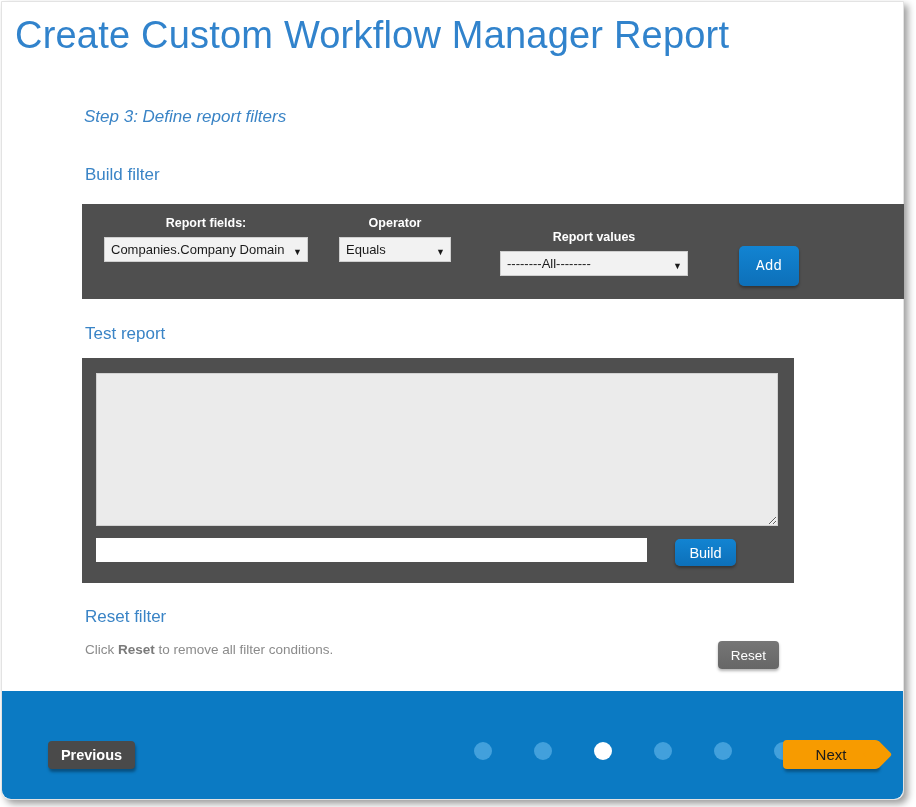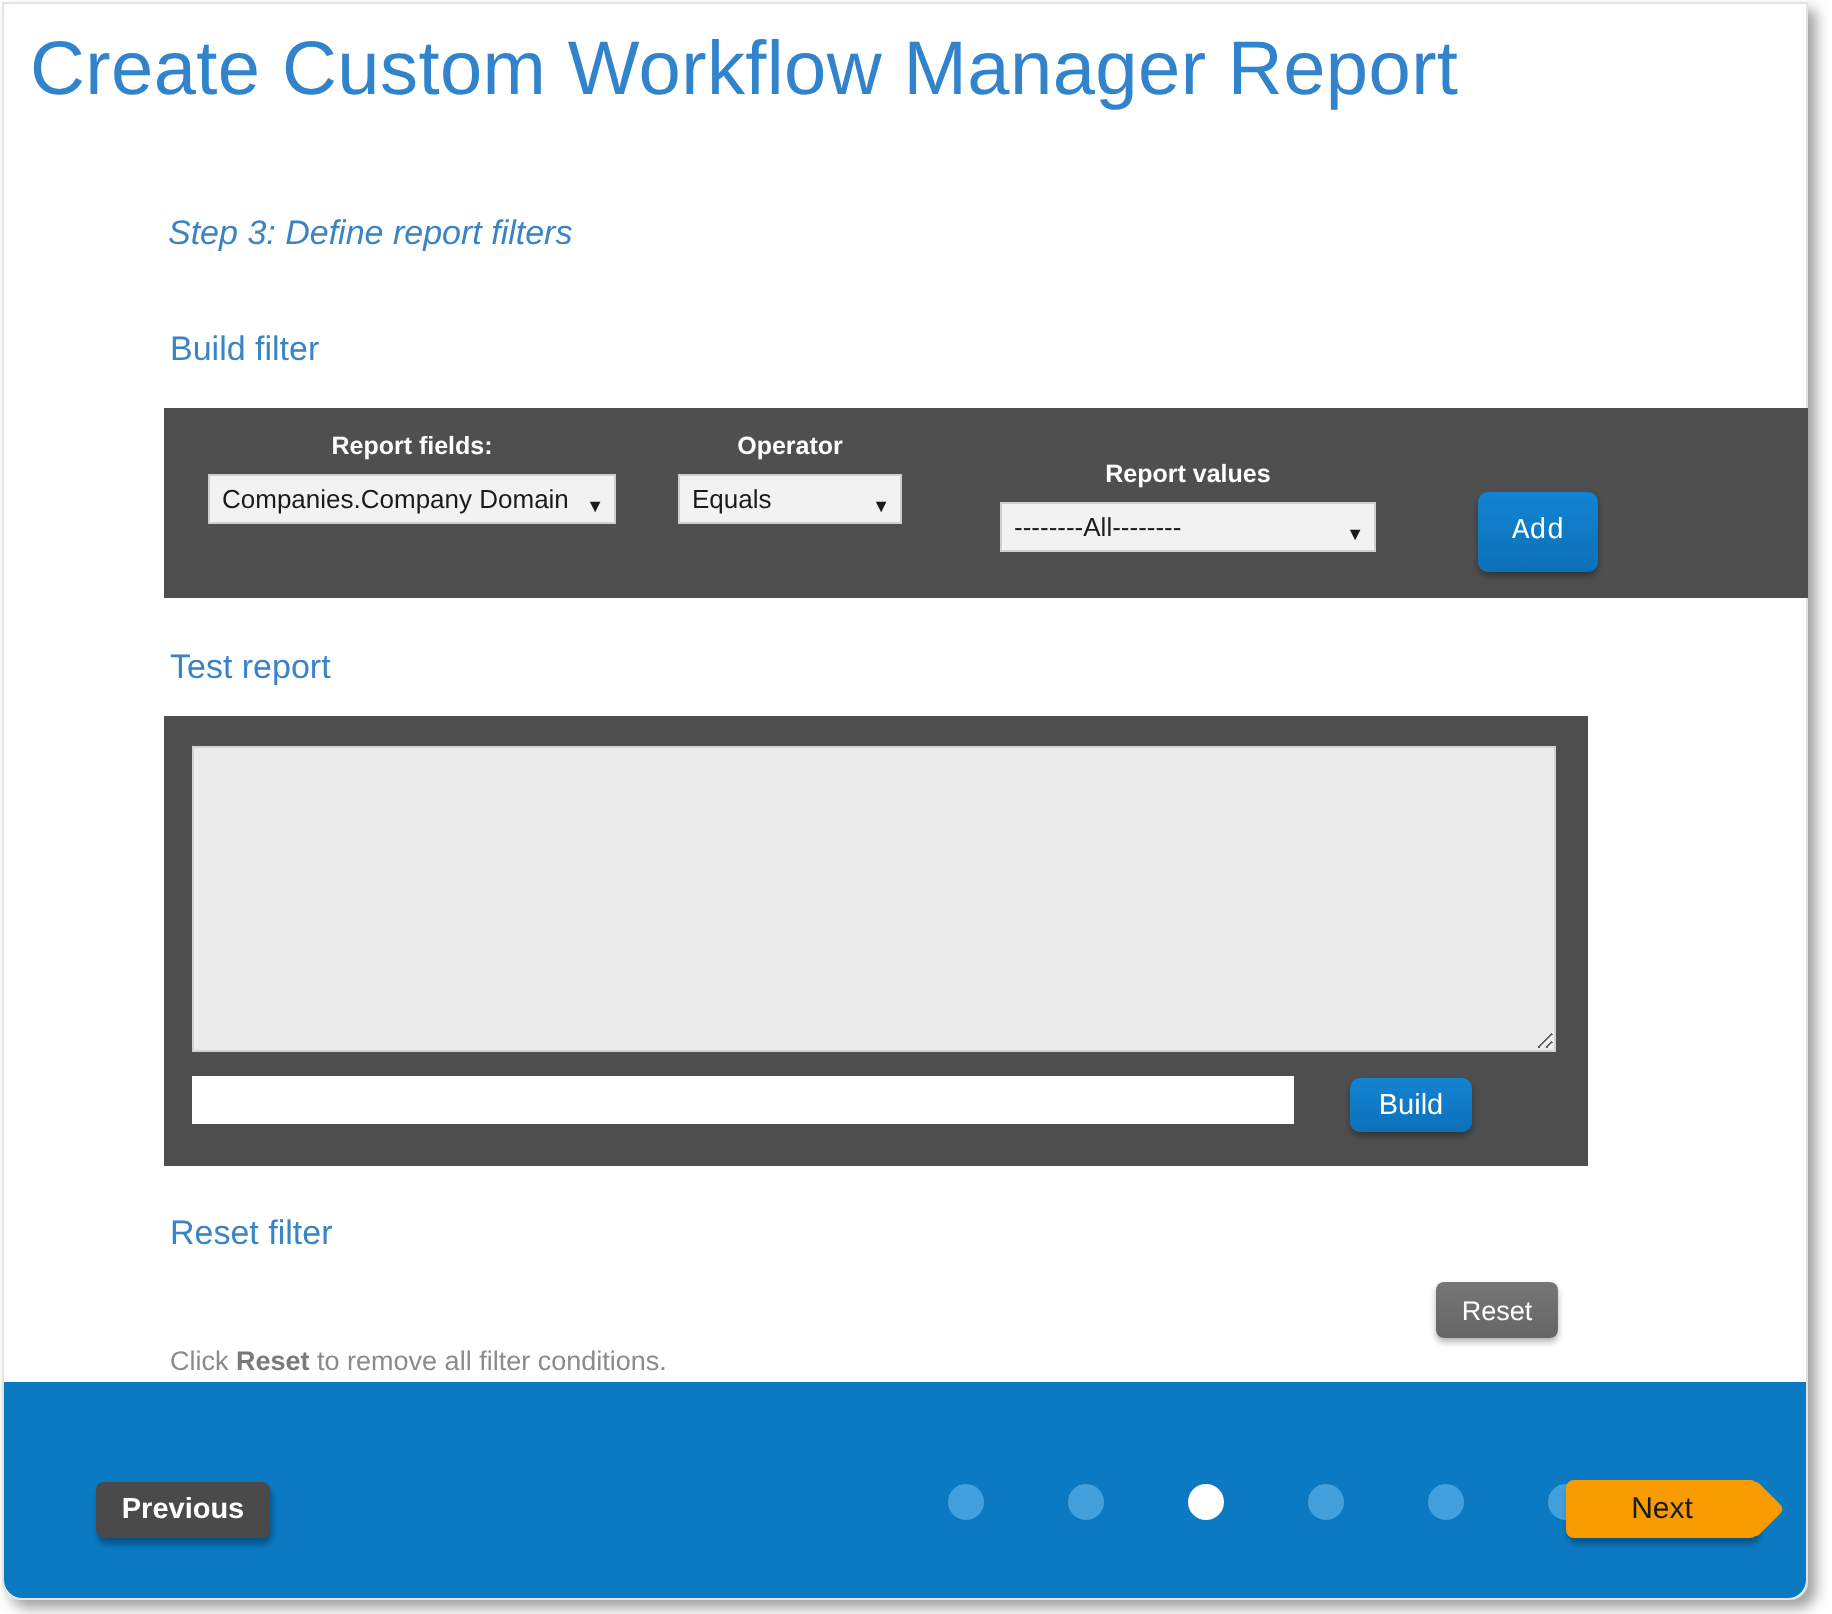--- a/index.html
+++ b/index.html
@@ -74,21 +74,21 @@
   .test-input {
     position:absolute; left:14px; top:180px; width:551px; height:24px;
     background:#ffffff; border:1px solid #ffffff;
     font-family:"Liberation Sans", sans-serif; font-size:13px; padding:0 6px;
   }
   .test-button { position:absolute; left:593px; top:181px; width:61px; height:27px; }
 
   
   .reset-desc {
     position:absolute; left:83px; top:640px;
-    font-size:13.5px; color:#8b8b8b;margin-top:31px;
+    font-size:13.5px; color:#8b8b8b;
   }
   .reset-desc b { color:#7a7a7a; }
   .reset-button {
     position:absolute; left:716px; top:639px; width:61px; height:28px;
     background:linear-gradient(#767676,#666666); border:none; border-radius:4px;
     color:#ffffff; font-family:"Liberation Sans", sans-serif; font-size:13.5px;
     box-shadow:0 2px 3px rgba(0,0,0,0.3); cursor:pointer;
   }
 
   

